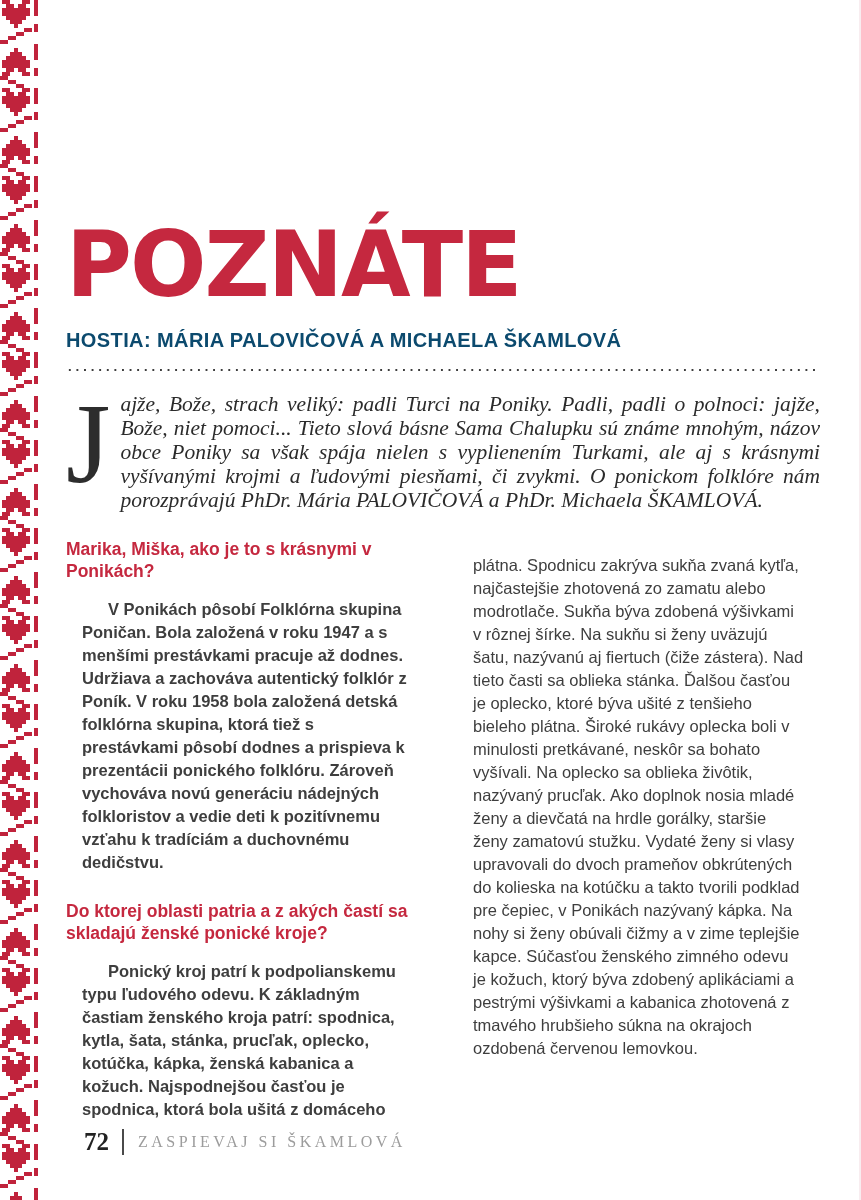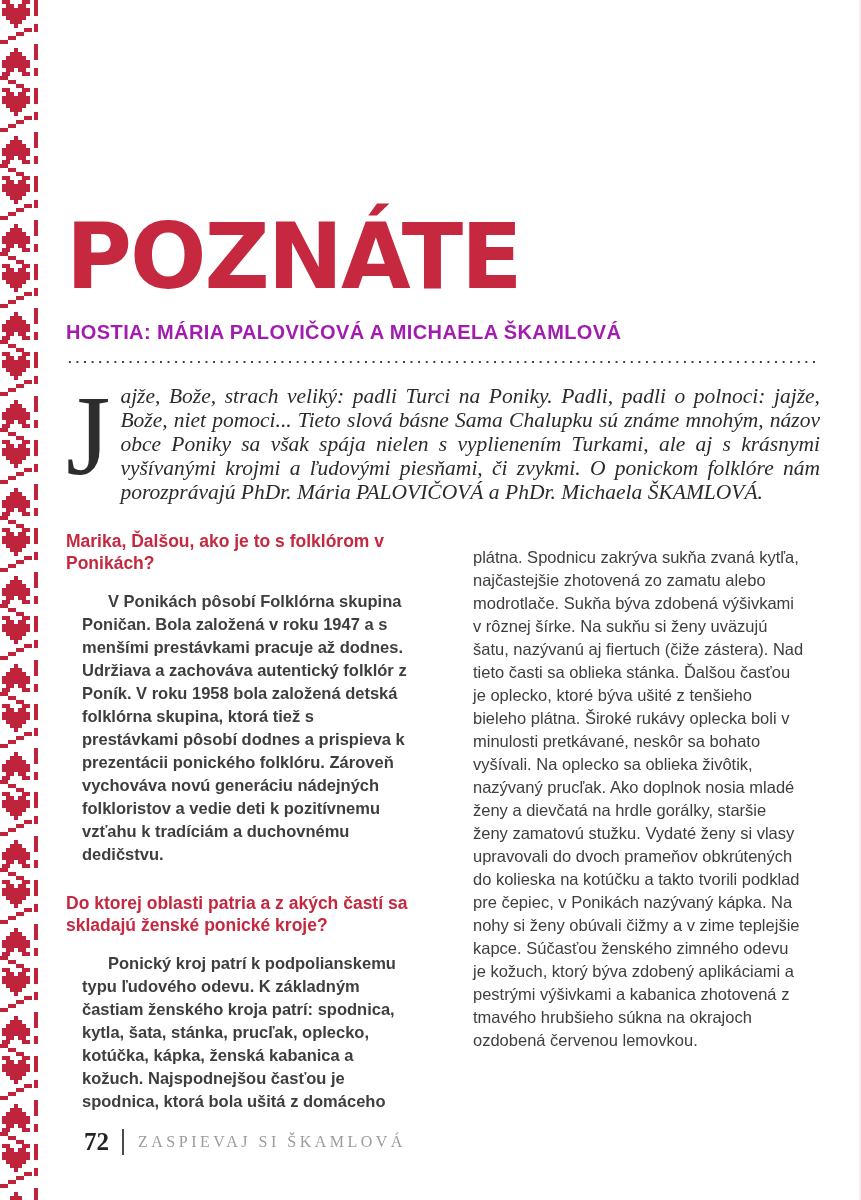--- a/index.html
+++ b/index.html
@@ -7,38 +7,38 @@
   .page{
     position:relative;width:861px;height:1200px;background:#ffffff;overflow:hidden;
   }
   .border-strip{
     position:absolute;left:0;top:0;width:40px;height:1200px;display:block;
   }
   .right-edge{
     position:absolute;right:0;top:0;width:2px;height:1200px;background:#f8edf0;
   }
   .content{
-    position:absolute;left:66px;top:8px;width:754px;
+    position:absolute;left:66px;top:16px;width:754px;
   }
   .title-block{margin-top:198px;}
   .page-title{
     font-family:"DejaVu Sans",sans-serif;
     font-weight:bold;
     font-size:90px;
     line-height:101px;
     letter-spacing:-2px;
     color:#c5283f;
     margin:0;
   }
   .subtitle{
     margin-top:14px;
     font-size:20px;
     font-weight:bold;
     letter-spacing:0.4px;
-    color:#a21caf;
+    color:#0c4a6e;
   }
   .dotted-sep{
     margin-top:16px;
     height:4px;
     background-image:radial-gradient(circle,#3d3d3d 1.25px,rgba(0,0,0,0) 1.35px);
     background-size:7.6px 4px;
     background-repeat:repeat-x;
     background-position:0 50%;
   }
   .intro{
@@ -142,21 +142,21 @@
 
     <div class="dotted-sep"></div>
 
     <p class="intro">
       <span class="dropcap">J</span><span>ajže, Bože, strach veliký: padli Turci na Poniky. Padli, padli o polnoci: jajže, Bože, niet pomoci... Tieto slová básne Sama Chalupku sú známe mnohým, názov obce Poniky sa však spája nielen s vyplienením Turkami, ale aj s krásnymi vyšívanými krojmi a ľudovými piesňami, či zvykmi. O ponickom folklóre nám porozprávajú PhDr. Mária PALOVIČOVÁ a PhDr. Michaela ŠKAMLOVÁ.</span>
     </p>
 
     <div class="columns">
 
       <div class="col">
-        <h2 class="sec-heading">Marika, Ďalšou, ako je to s folklórom v Ponikách?</h2>
+        <h2 class="sec-heading">Marika, Miška, ako je to s krásnymi v Ponikách?</h2>
         <p class="body-para indent">V Ponikách pôsobí Folklórna skupina Poničan. Bola založená v roku 1947 a s menšími prestávkami pracuje až dodnes. Udržiava a zachováva autentický folklór z Poník. V roku 1958 bola založená detská folklórna skupina, ktorá tiež s prestávkami pôsobí dodnes a prispieva k prezentácii ponického folklóru. Zároveň vychováva novú generáciu nádejných folkloristov a vedie deti k pozitívnemu vzťahu k tradíciám a duchovnému dedičstvu.</p>
         <h2 class="sec-heading second">Do ktorej oblasti patria a z akých častí sa skladajú ženské ponické kroje?</h2>
         <p class="body-para indent">Ponický kroj patrí k podpolianskemu typu ľudového odevu. K základným častiam ženského kroja patrí: spodnica, kytla, šata, stánka, prucľak, oplecko, kotúčka, kápka, ženská kabanica a kožuch. Najspodnejšou časťou je spodnica, ktorá bola ušitá z domáceho</p>
       </div>
 
       <div class="col">
         <p class="body-para">plátna. Spodnicu zakrýva sukňa zvaná kytľa, najčastejšie zhotovená zo zamatu alebo modrotlače. Sukňa býva zdobená výšivkami v rôznej šírke. Na sukňu si ženy uväzujú šatu, nazývanú aj fiertuch (čiže zástera). Nad tieto časti sa oblieka stánka. Ďalšou časťou je oplecko, ktoré býva ušité z tenšieho bieleho plátna. Široké rukávy oplecka boli v minulosti pretkávané, neskôr sa bohato vyšívali. Na oplecko sa oblieka živôtik, nazývaný prucľak. Ako doplnok nosia mladé ženy a dievčatá na hrdle gorálky, staršie ženy zamatovú stužku. Vydaté ženy si vlasy upravovali do dvoch prameňov obkrútených do kolieska na kotúčku a takto tvorili podklad pre čepiec, v Ponikách nazývaný kápka. Na nohy si ženy obúvali čižmy a v zime teplejšie kapce. Súčasťou ženského zimného odevu je kožuch, ktorý býva zdobený aplikáciami a pestrými výšivkami a kabanica zhotovená z tmavého hrubšieho súkna na okrajoch ozdobená červenou lemovkou.</p>
       </div>
 
     </div>

